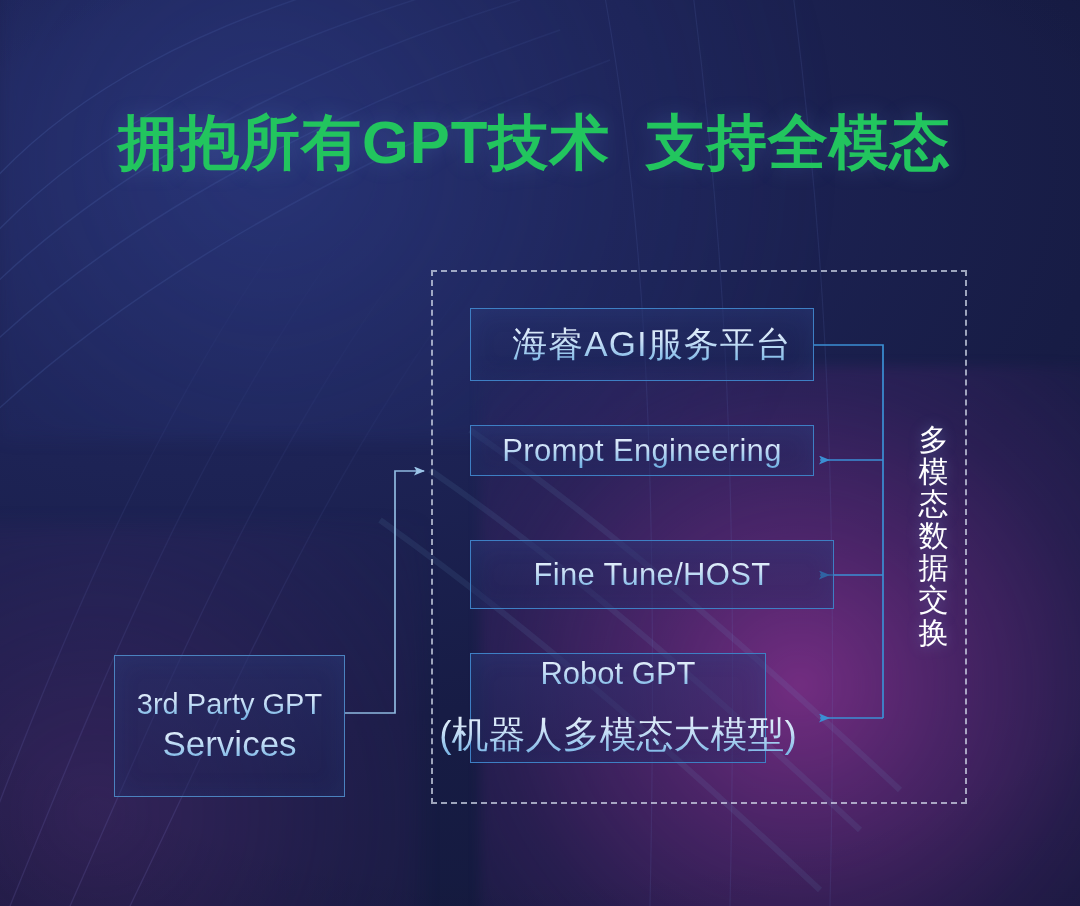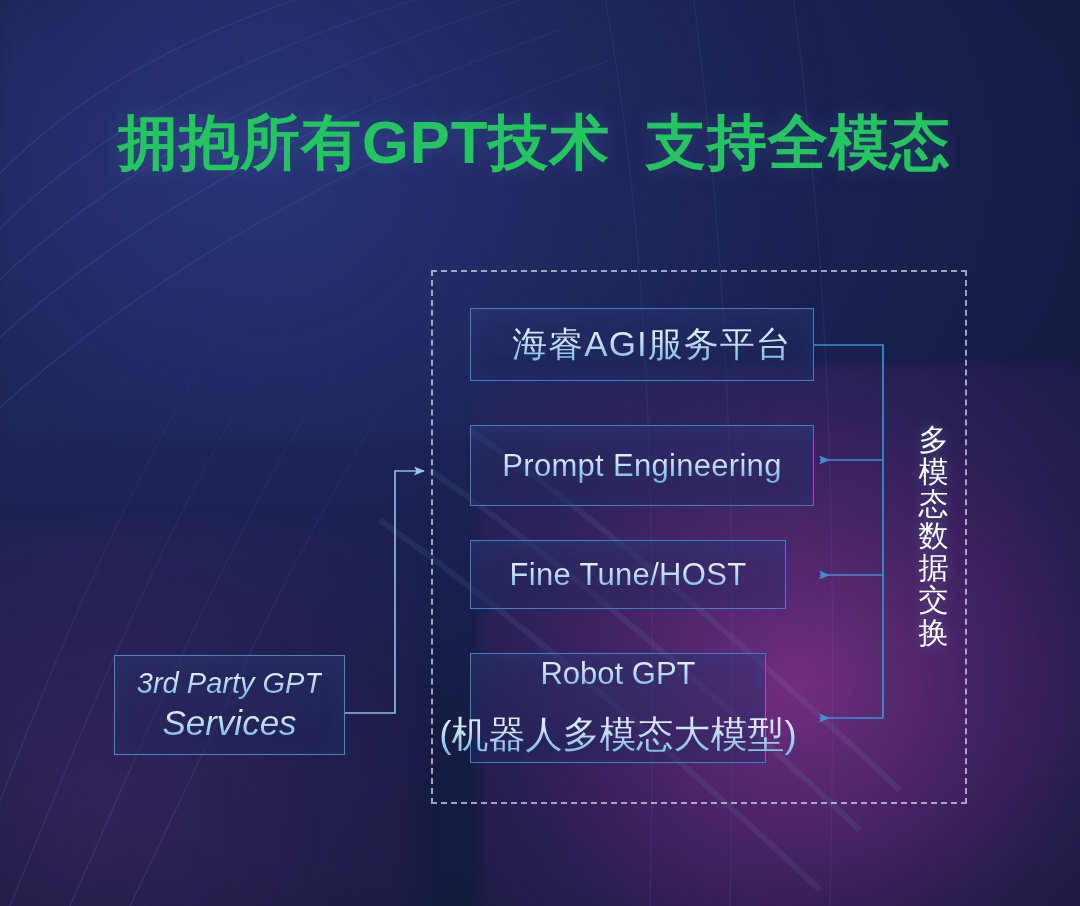--- a/index.html
+++ b/index.html
@@ -113,34 +113,33 @@
     background: linear-gradient(180deg, #ebf3fb 0%, #cfe3f7 38%, #8cc0ea 78%, #6aabe0 100%);
     -webkit-background-clip: text;
     background-clip: text;
     color: transparent;
     white-space: nowrap;
   }
 
   #node-platform { left: 470px; top: 308px; width: 344px; height: 73px; padding-left: 20px; }
   #node-platform .line { font-size: 35px; letter-spacing: 1px; }
 
-  #node-prompt { left: 470px; top: 425px; width: 344px; height: 81px; }
+  #node-prompt { left: 470px; top: 425px; width: 344px; height: 51px; }
   #node-prompt .line { font-size: 31px; letter-spacing: 0.3px; }
 
-  #node-finetune { left: 470px; top: 540px; width: 316px; height: 69px; }
+  #node-finetune { left: 470px; top: 540px; width: 364px; height: 69px; }
   #node-finetune .line { font-size: 31px; letter-spacing: 0.3px; }
 
   #node-robot { left: 470px; top: 653px; width: 296px; height: 110px; }
   #node-robot .line-1 { font-size: 31px; }
   #node-robot .line-2 { font-size: 37px; margin-top: 18px; }
 
   #node-thirdparty {
-    left: 114px; top: 655px; width: 231px; height: 100px;
+    left: 114px; top: 655px; width: 231px; height: 142px;
     border-color: #4b82bf;
-    font-style: italic;
   }
   #node-thirdparty .line-1 { font-size: 29px; }
   #node-thirdparty .line-2 { font-size: 35px; margin-top: 3px; }
 
   
   .connectors {
     position: absolute;
     inset: 0;
     pointer-events: none;
   }

